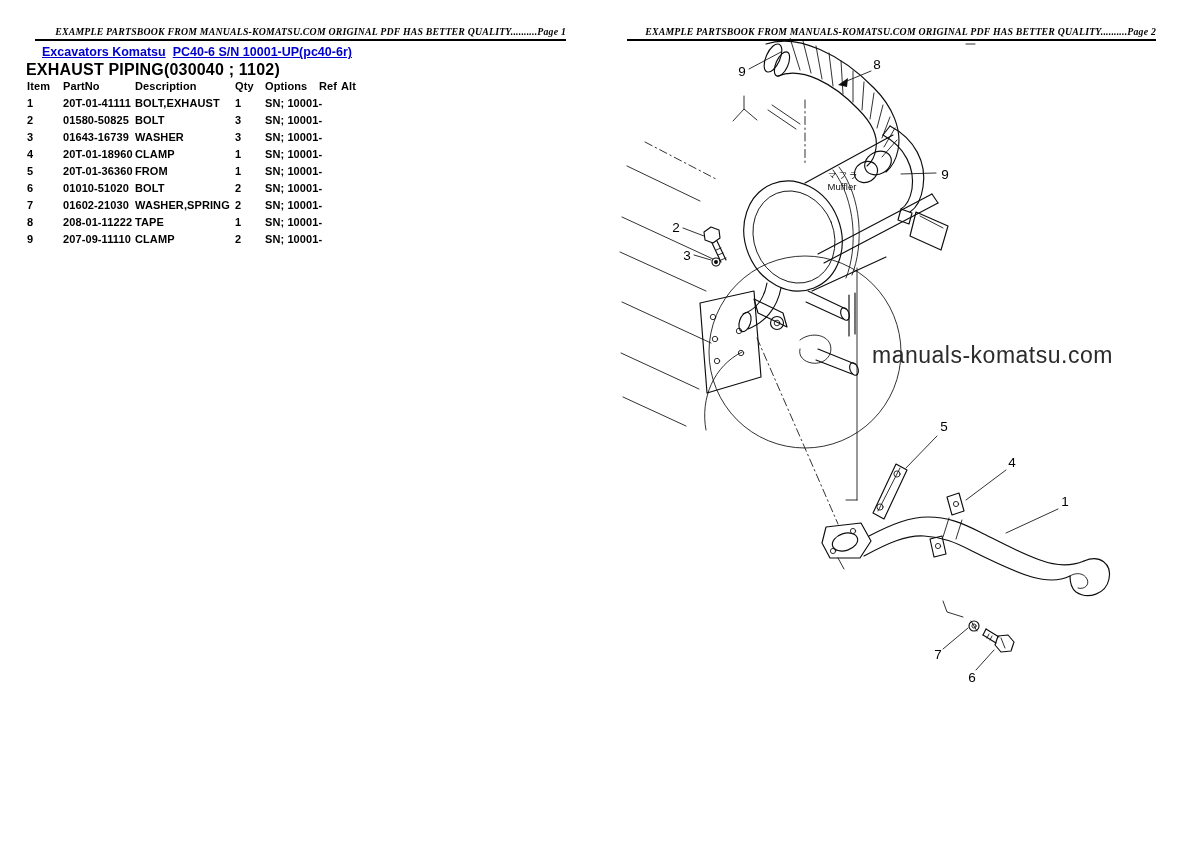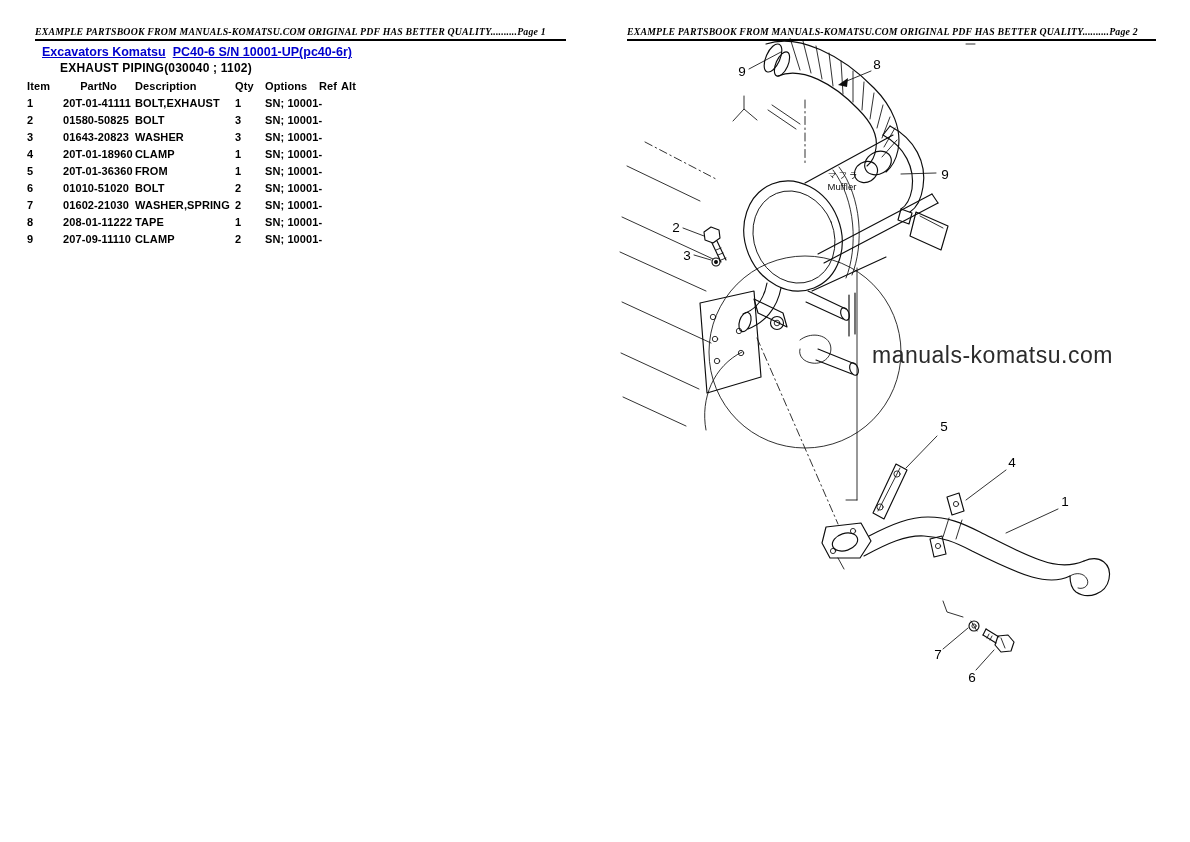--- a/index.html
+++ b/index.html
@@ -3,35 +3,35 @@
 <meta charset="utf-8">
 <style>
   html,body{margin:0;padding:0;}
   body{
     width:1190px;height:842px;background:#ffffff;position:relative;
     font-family:"Liberation Sans",sans-serif;color:#000;overflow:hidden;
   }
   .pghdr{
     position:absolute;top:26px;height:13px;border-bottom:2px solid #000;
     font-family:"Liberation Serif",serif;font-style:italic;font-weight:bold;
-    font-size:9.8px;letter-spacing:.2px;text-align:left;white-space:nowrap;color:#000;
+    font-size:9.8px;letter-spacing:.2px;text-align:right;white-space:nowrap;color:#000;
   }
   .pghdr.left{left:35px;width:531px;}
   .pghdr.right{left:627px;width:529px;}
   .crumbs{position:absolute;left:42px;top:45px;font-weight:bold;font-size:12.5px;white-space:nowrap;}
   .crumbs a{color:#0000cd;margin-right:7px;cursor:pointer;}
-  .sec-title{position:absolute;left:60px;top:61px;font-size:12px;font-weight:600;letter-spacing:.2px;white-space:nowrap;}
+  .sec-title{position:absolute;left:26px;top:61px;font-size:16px;font-weight:600;letter-spacing:.2px;white-space:nowrap;}
   .ptable{
     position:absolute;left:26px;top:77px;
     display:grid;grid-template-columns:36px 72px 100px 30px 54px 22px 30px;
     grid-auto-rows:17.1px;font-size:11px;font-weight:bold;letter-spacing:.1px;
   }
   .ptable .prow{display:contents;}
   .ptable span{white-space:nowrap;padding-left:1px;align-self:center;}
-  .ptable .hc.center{text-align:center;}
+  .ptable .hc.center{text-align:left;}
   svg.diagram{position:absolute;left:598px;top:38px;}
   .ln{fill:none;stroke:#0d0d0d;stroke-width:1.15;stroke-linecap:round;stroke-linejoin:round;}
   .thin{stroke-width:.85;}
   .dd{stroke-dasharray:8 3.5 1.5 3.5;}
   text.callout{font-family:"Liberation Sans",sans-serif;font-size:13.5px;fill:#000;text-anchor:middle;stroke:none;}
   text.wm{font-family:"Liberation Sans",sans-serif;font-size:23px;fill:#2b2b2b;letter-spacing:.5px;stroke:none;}
   text.jp{font-family:"Liberation Sans",sans-serif;font-size:8.5px;fill:#111;text-anchor:middle;letter-spacing:2px;stroke:none;}
   text.en{font-family:"Liberation Sans",sans-serif;font-size:9.5px;fill:#111;text-anchor:middle;stroke:none;}
 </style>
 </head>
@@ -71,21 +71,21 @@
   <div class="prow">
     <span>2</span>
     <span>01580-50825</span>
     <span>BOLT</span>
     <span>3</span>
     <span>SN; 10001-</span>
     <span></span><span></span>
   </div>
   <div class="prow">
     <span>3</span>
-    <span>01643-20823</span>
+    <span>01643-16739</span>
     <span>WASHER</span>
     <span>3</span>
     <span>SN; 10001-</span>
     <span></span><span></span>
   </div>
   <div class="prow">
     <span>4</span>
     <span>20T-01-18960</span>
     <span>CLAMP</span>
     <span>1</span>

